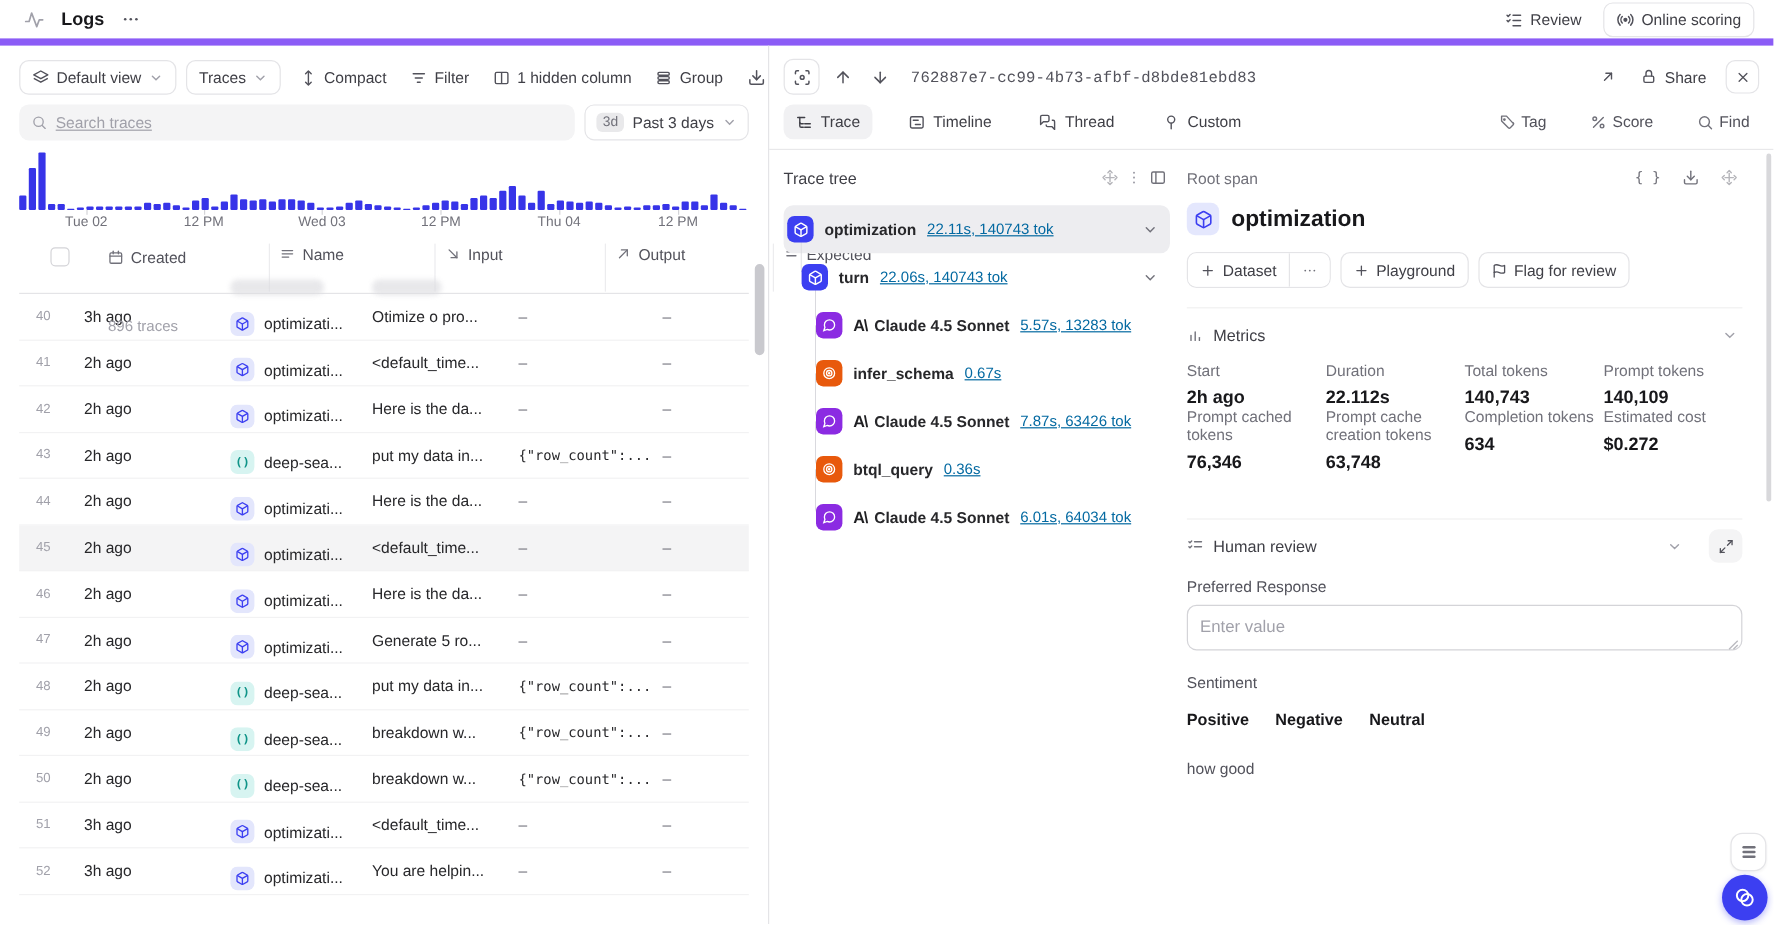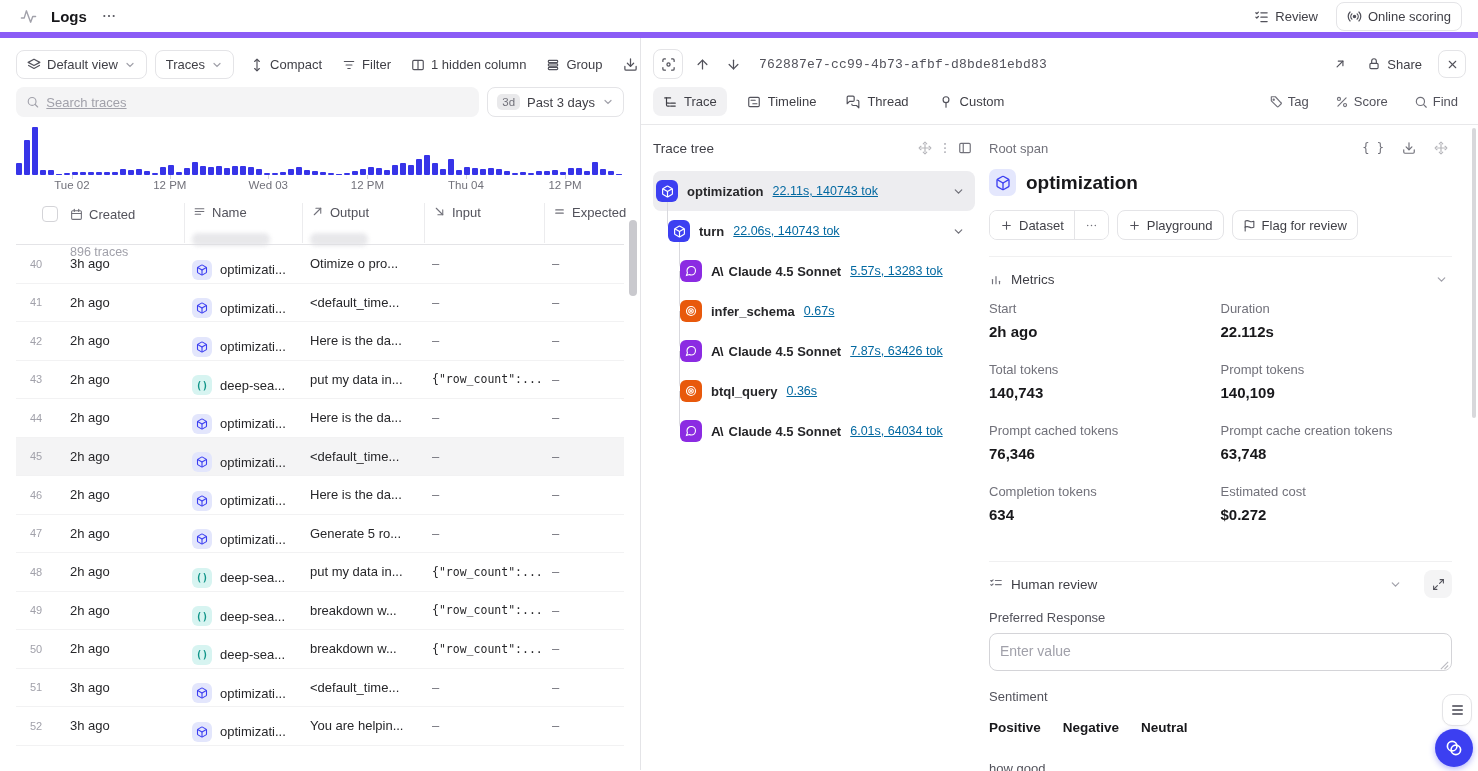--- a/index.html
+++ b/index.html
@@ -50,21 +50,21 @@
   .bar { width:6px; background:var(--bar,#3734e8); border-radius:1px; }
   .hist-axis { position:relative; height:18px; }
   .hist-tick { position:absolute; top:0; width:1px; height:4px; background:#d4d4d8; }
   .hist-label { position:absolute; top:4px; transform:translateX(-50%); font-size:11.5px; color:#71717a;
     white-space:nowrap; }
 
   
   .table { margin-top:6px; }
   .tgrid { display:grid; grid-template-columns:46px 122px 118px 122px 120px 1fr; align-items:center; }
   .thead { position:relative; height:46px; border-bottom:1px solid #e4e4e7; align-items:start;
-    padding-top:4px; }
+    padding-top:4px;gap:20px; }
   .th { display:flex; align-items:center; gap:6px; font-size:13px; color:#52525b; height:22px;
     padding-left:8px; }
   .th.sep { border-left:1px solid #ececee; height:40px; align-items:flex-start; padding-top:2px; }
   .trace-count { grid-column:2; font-size:12.5px; color:#a1a1aa; padding-left:8px; margin-top:2px; }
   .checkbox { width:16px; height:16px; border:1px solid #d4d4d8; border-radius:4px; background:#fff;
     margin-left:18px; cursor:pointer; }
   .skel { position:absolute; background:#dcdce0; border-radius:6px; height:13px; filter:blur(2px);
     opacity:.65; top:34px; }
   .trow { height:38.5px; border-bottom:1px solid #f2f2f3; cursor:pointer; }
   .trow.selected { background:#f4f4f5; }
@@ -81,21 +81,21 @@
   .left-scrollbar { position:absolute; right:3px; top:182px; width:8px; height:76px; border-radius:4px;
     background:#c9c9ce; }
 
   
   .rp-header { display:flex; align-items:center; gap:8px; padding:11px 12px 6px 12px; }
   .sq-btn { width:30px; height:30px; border:1px solid #e4e4e7; border-radius:8px; background:#fff;
     display:flex; align-items:center; justify-content:center; color:#52525b; cursor:pointer; }
   .sq-btn.sm { width:28px; height:28px; }
   .trace-id { font-size:13px; color:#52525b; margin-left:6px; letter-spacing:.2px; }
   .rp-header .spacer { flex:1; }
-  .rp-tabs { display:flex; align-items:center; gap:10px; padding:2px 12px 8px 12px;
+  .rp-tabs { display:flex; align-items:center; gap:20px; padding:2px 12px 8px 12px;
     border-bottom:1px solid #e8e8ea; }
   .tab { display:flex; align-items:center; gap:7px; font-size:13px; font-weight:500; color:#3f3f46;
     padding:7px 10px; border-radius:8px; background:none; border:none; cursor:pointer; font-family:inherit; }
   .tab.active { background:#f1f1f3; }
   .rp-tabs .spacer { flex:1; }
   .rp-tabs .ghost-btn { color:#52525b; gap:5px; }
 
   
   .rp-content { flex:1; display:flex; padding:10px 12px 0 12px; gap:14px; }
   .trace-tree { width:322px; min-width:322px; }
@@ -139,21 +139,21 @@
     background:#fff; border:none; font-size:13px; font-weight:500; color:#3f3f46; cursor:pointer;
     font-family:inherit; }
   .split .part + .part { border-left:1px solid #e4e4e7; color:#71717a; }
   .dt-btn { display:flex; align-items:center; gap:6px; border:1px solid #e4e4e7; border-radius:8px;
     height:30px; padding:0 10px; background:#fff; font-size:13px; font-weight:500; color:#3f3f46;
     cursor:pointer; font-family:inherit; }
   .section { border-top:1px solid #f0f0f1; margin-top:16px; }
   .sec-head { display:flex; align-items:center; gap:8px; height:44px; color:#3f3f46; }
   .sec-title { font-size:13.5px; font-weight:500; }
   .sec-head .spacer { flex:1; }
-  .metrics-grid { display:grid; grid-template-columns:1fr 1fr; row-gap:22px; padding-bottom:22px; }
+  .metrics-grid { display:grid; grid-template-columns:1fr 1fr 1fr 1fr; padding-bottom:22px; }
   .m-label { font-size:13px; color:#71717a; margin-bottom:7px; }
   .m-value { font-size:15px; font-weight:600; color:#18181b; }
   .expand-btn { width:28px; height:28px; border-radius:8px; background:#f4f4f5; border:none;
     display:flex; align-items:center; justify-content:center; color:#52525b; cursor:pointer; }
   .f-label { font-size:13px; color:#52525b; margin:14px 0 8px; }
   .hr-textarea { width:100%; height:38px; border:1px solid #d4d4d8; border-radius:8px; resize:none;
     font-size:14px; font-family:inherit; padding:9px 10px; color:#18181b; outline:none; position:relative; }
   .hr-textarea::placeholder { color:#a1a1aa; }
   .ta-wrap { position:relative; }
   .ta-grip { position:absolute; right:3px; bottom:5px; color:#b9b9bf; pointer-events:none; }
@@ -405,31 +405,31 @@
         <div class="th sep">
           <svg width="13" height="13" viewBox="0 0 24 24" fill="none" stroke="#71717a" stroke-width="2" stroke-linecap="round">
               <line x1="4" y1="7" x2="20" y2="7"></line>
               <line x1="4" y1="12" x2="20" y2="12"></line>
               <line x1="4" y1="17" x2="14" y2="17"></line>
             </svg>
           <span>Name</span>
         </div>
         <div class="th sep">
           <svg width="13" height="13" viewBox="0 0 24 24" fill="none" stroke="#71717a" stroke-width="2" stroke-linecap="round" stroke-linejoin="round">
+              <line x1="6" y1="6" x2="18" y2="18"></line>
+              <polyline points="18 9 18 18 9 18"></polyline>
+            </svg>
+          <span>Input</span>
+        </div>
+        <div class="th sep">
+          <svg width="13" height="13" viewBox="0 0 24 24" fill="none" stroke="#71717a" stroke-width="2" stroke-linecap="round" stroke-linejoin="round">
               <line x1="6" y1="18" x2="18" y2="6"></line>
               <polyline points="9 6 18 6 18 15"></polyline>
             </svg>
           <span>Output</span>
-        </div>
-        <div class="th sep">
-          <svg width="13" height="13" viewBox="0 0 24 24" fill="none" stroke="#71717a" stroke-width="2" stroke-linecap="round" stroke-linejoin="round">
-              <line x1="6" y1="6" x2="18" y2="18"></line>
-              <polyline points="18 9 18 18 9 18"></polyline>
-            </svg>
-          <span>Input</span>
         </div>
         <div class="th sep">
           <svg width="13" height="13" viewBox="0 0 24 24" fill="none" stroke="#71717a" stroke-width="2" stroke-linecap="round">
               <line x1="5" y1="9" x2="19" y2="9"></line>
               <line x1="5" y1="15" x2="19" y2="15"></line>
             </svg>
           <span>Expected</span>
         </div>
         <div class="trace-count">896 traces</div>
         <div class="skel" style="left:176px; width:78px;"></div>

